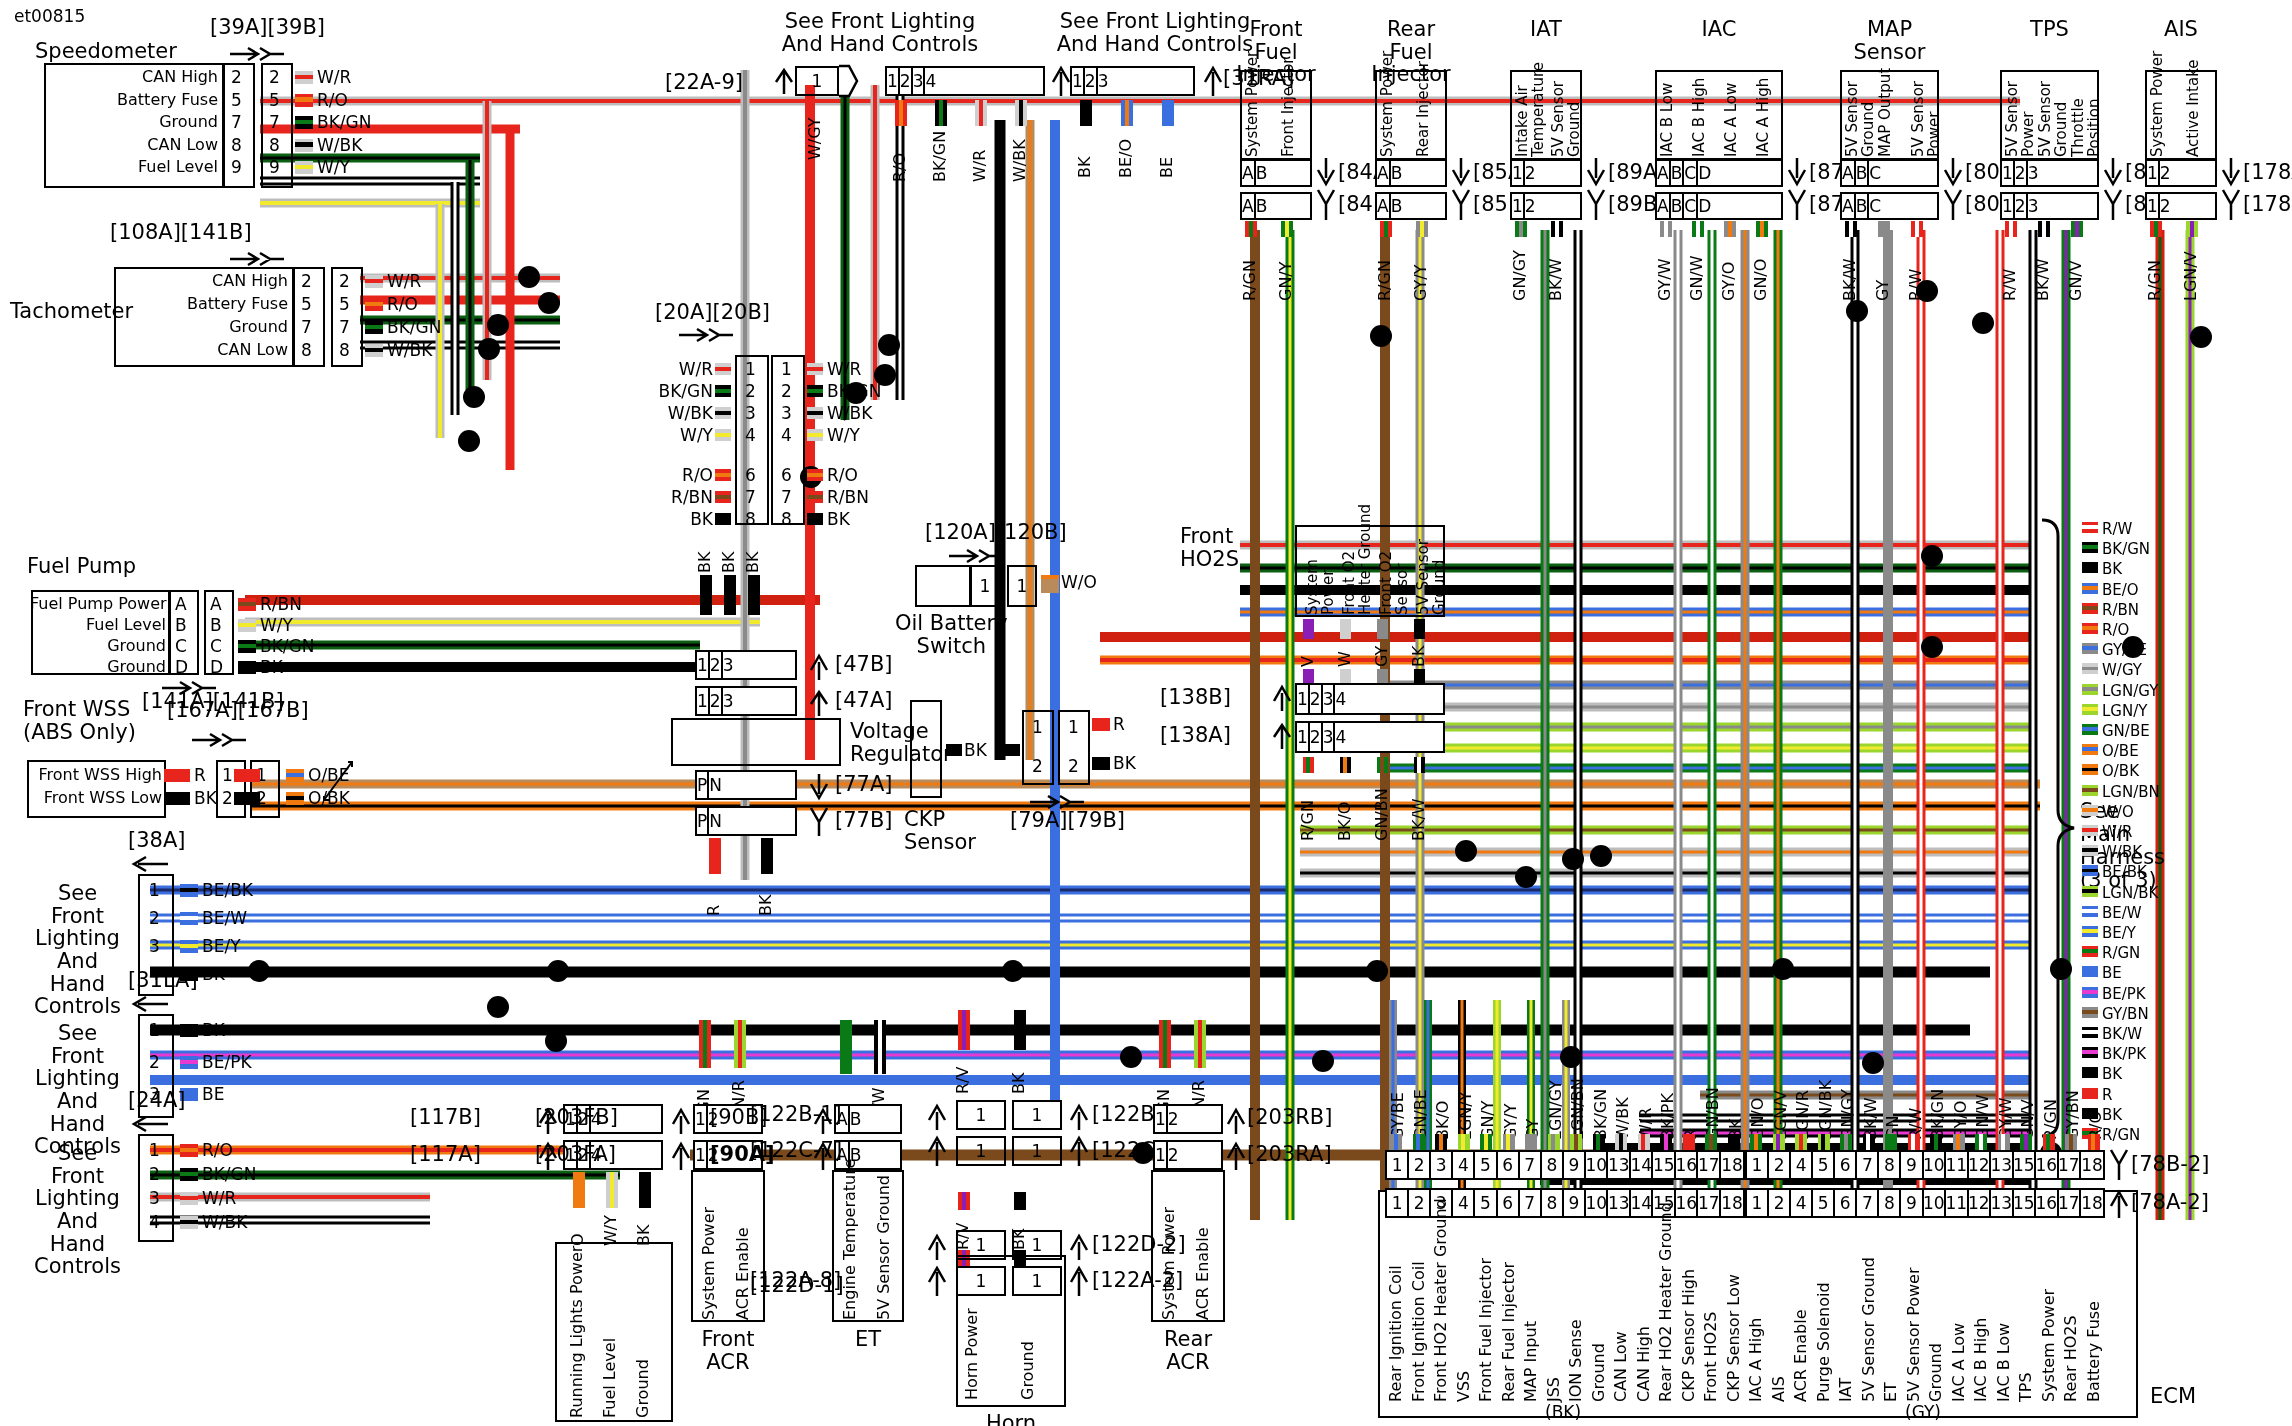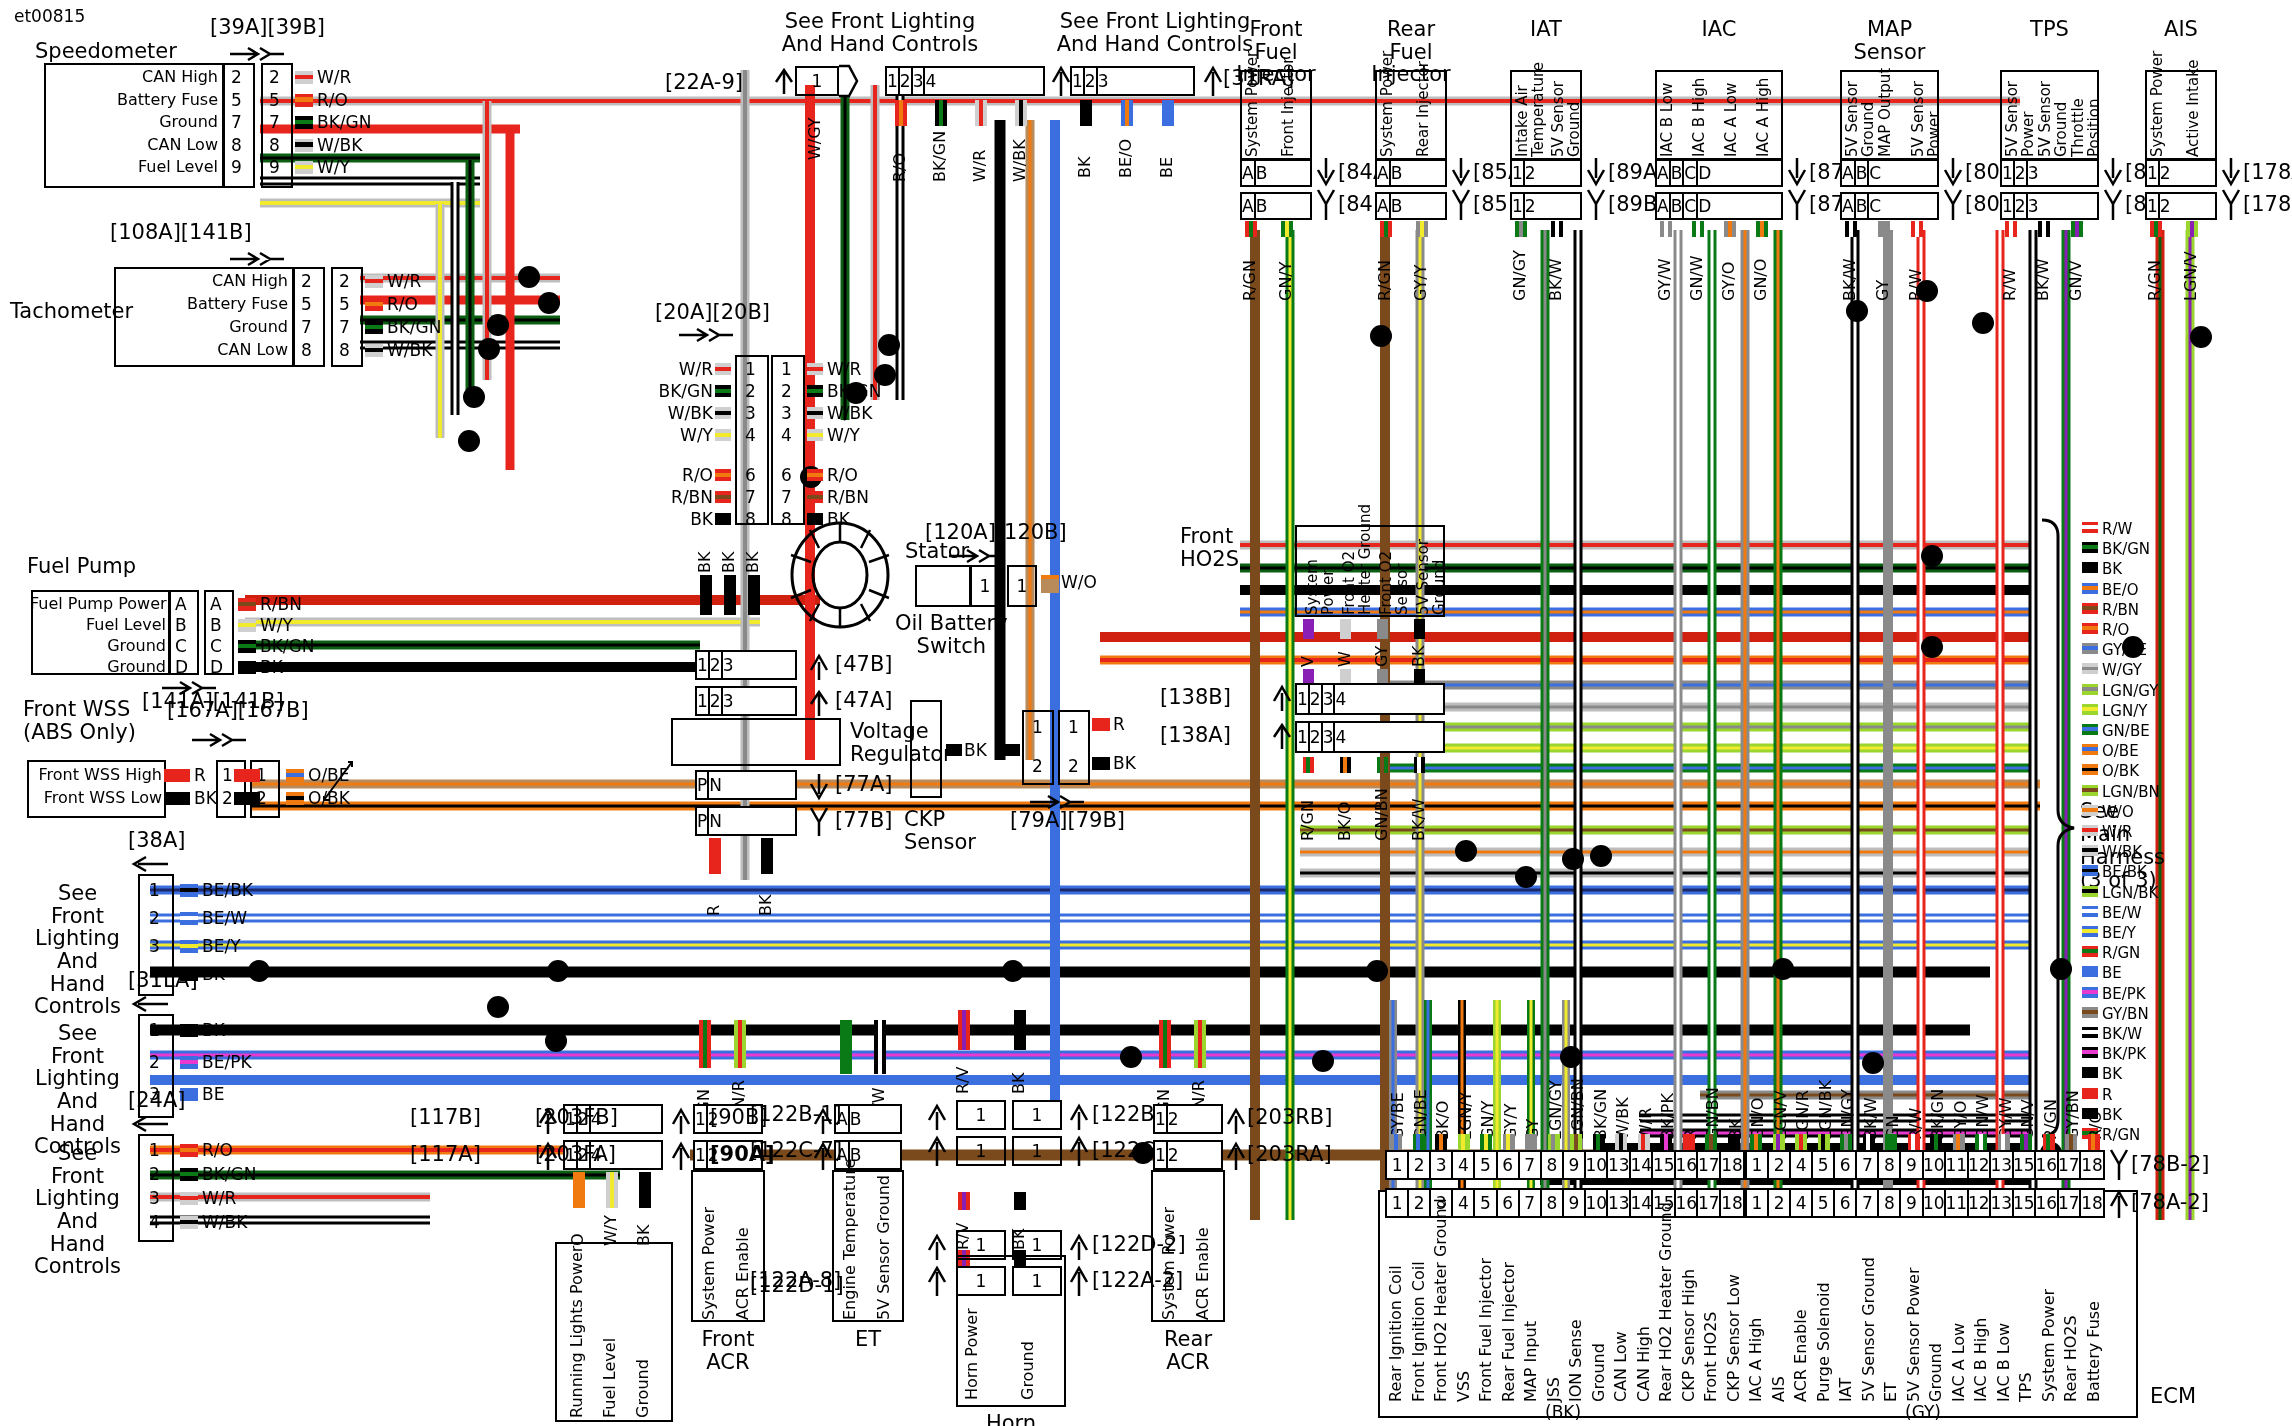--- a/index.html
+++ b/index.html
@@ -586,30 +586,20 @@
       </span>
       <div class="abs lbl" style="left: 172px; top: 132px;">R/BN</div>
       <span style="display: inline-block; width: 16px; height: 12px; background: rgb(0, 0, 0); position: absolute; left: 60px; top: 158px;"></span>
       <div class="abs lbl" style="left: 0px; top: 154px; width: 58px; text-align: right;">BK</div>
       <div class="abs lbl" style="left: 90px; top: 154px;">8</div>
       <div class="abs lbl" style="left: 126px; top: 154px;">8</div>
       <span style="display: inline-block; width: 16px; height: 12px; background: rgb(0, 0, 0); position: absolute; left: 152px; top: 158px;"></span>
       <div class="abs lbl" style="left: 172px; top: 154px;">BK</div>
     </div>
 
-  <div class="abs" style="left:775px;top:520px;">
-    <svg width="130" height="110">
-      <ellipse cx="65" cy="55" rx="48" ry="52" fill="none" stroke="#000" stroke-width="3"></ellipse>
-      <ellipse cx="65" cy="55" rx="27" ry="33" fill="none" stroke="#000" stroke-width="3"></ellipse>
-      <g stroke="#000" stroke-width="2.5" fill="none">
-        <path d="M65 3 L65 22 M95 10 L86 28 M114 35 L94 42 M114 78 L94 70 M95 101 L86 84 M65 108 L65 89 M35 101 L44 84 M16 78 L36 70 M16 35 L36 42 M35 10 L44 28"></path>
-      </g>
-    </svg>
-    <div class="ttl" style="position:absolute;left:130px;top:20px;">Stator</div>
-  </div>
   <div class="abs" id="stator-wires" style="left:700px;top:575px;">
       <span style="display: inline-block; width: 12px; height: 40px; background: rgb(0, 0, 0); position: absolute; left: 0px; top: 0px;"></span>
       <div class="abs vtxtb" style="left: -3px; top: -46px; height: 44px;">BK</div>
       <span style="display: inline-block; width: 12px; height: 40px; background: rgb(0, 0, 0); position: absolute; left: 24px; top: 0px;"></span>
       <div class="abs vtxtb" style="left: 21px; top: -46px; height: 44px;">BK</div>
       <span style="display: inline-block; width: 12px; height: 40px; background: rgb(0, 0, 0); position: absolute; left: 48px; top: 0px;"></span>
       <div class="abs vtxtb" style="left: 45px; top: -46px; height: 44px;">BK</div>
     </div>
 
   <div class="abs" style="left:695px;top:650px;">

